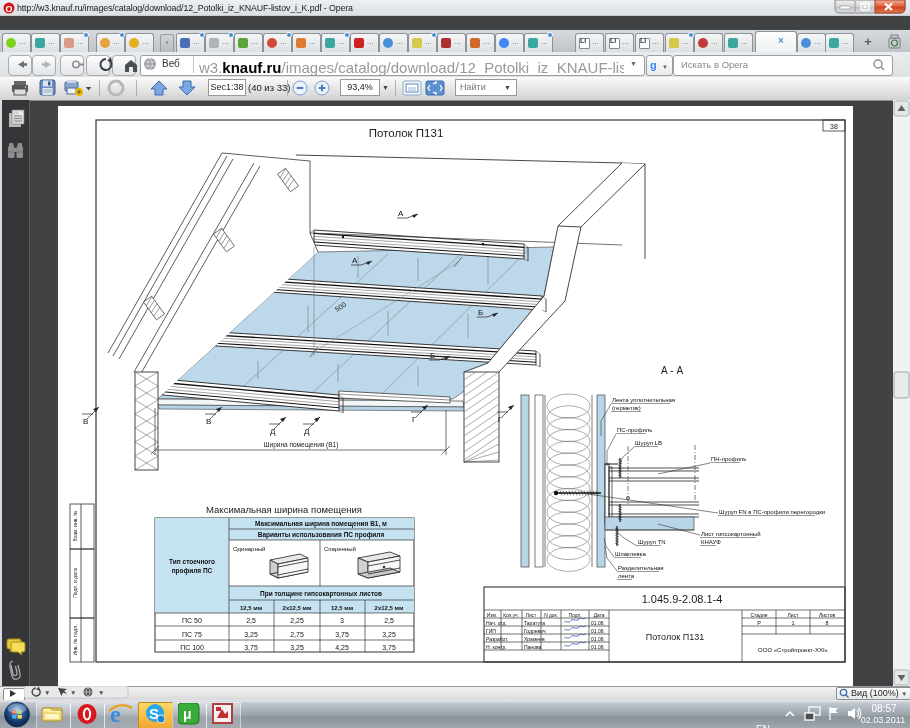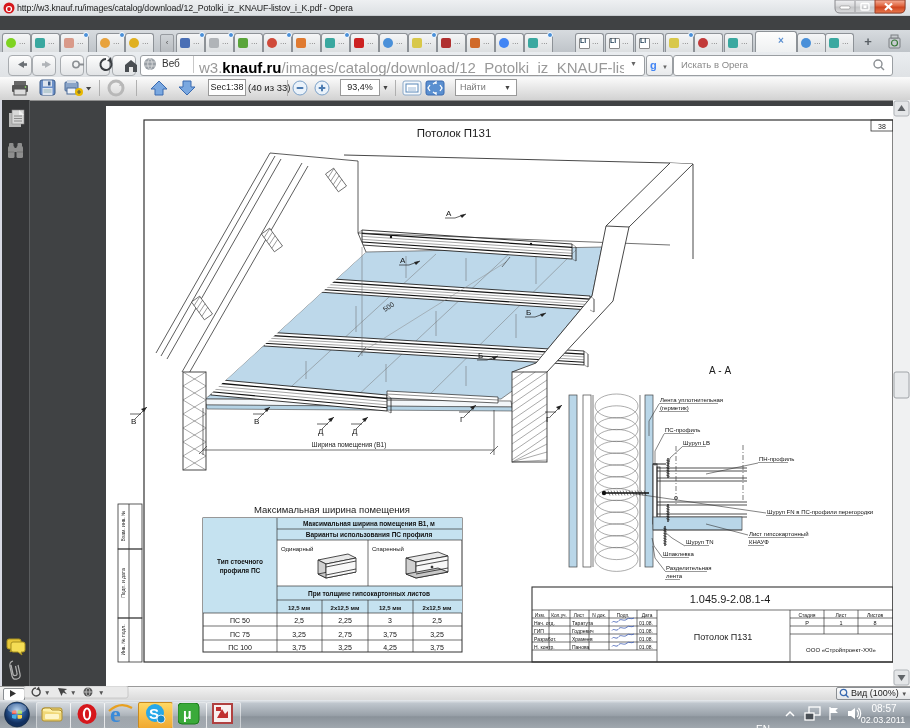--- a/index.html
+++ b/index.html
@@ -25,21 +25,21 @@
 #addrfield{position:absolute;left:140px;top:3px;width:503px;height:19px;border:1px solid #9a9ea2;border-radius:3px;background:#fff;}
 #searchfield{position:absolute;left:673px;top:3px;width:218px;height:19px;border:1px solid #9a9ea2;border-radius:3px;background:#fff;}
 #googlebtn{position:absolute;left:646px;top:3px;width:25px;height:19px;border:1px solid #9a9ea2;border-radius:3px;background:linear-gradient(#fdfdfd,#e8eaec);}
 
 #pdftoolbar{left:0;top:77px;width:910px;height:23px;background:linear-gradient(#fbfbfb,#d2d2d2);border-bottom:1px solid #8e8e8e;}
 .tb{position:absolute;top:2px;}
 .tsep{position:absolute;top:3px;width:1px;height:16px;background:#b0b0b0;}
 .tbox{position:absolute;top:2px;height:15px;background:#fff;border:1px solid #999;font-size:9px;color:#222;}
 
 #sidebar{left:0;top:100px;width:30px;height:586px;background:#353638;border-left:2px solid #d8dae4;border-right:1px solid #5a5c5e;box-sizing:border-box;}
-#page{left:58px;top:106px;width:795px;height:580px;background:#fff;margin-left:48px;}
+#page{left:58px;top:106px;width:795px;height:580px;background:#fff;}
 #scroll{left:893px;top:100px;width:17px;height:586px;background:#f0f1f2;}
 
 #statusbar{left:0;top:686px;width:910px;height:14px;background:linear-gradient(#f2f2f2,#d8d8d8);border-top:1px solid #9a9a9a;}
 
 #taskbar{left:0;top:700px;width:910px;height:28px;background:linear-gradient(#e8ebee 0%,#bfc6cd 12%,#99a1a9 55%,#8a929a 60%,#a0a7ae 100%);}
 .tkbtn{position:absolute;top:702px;width:33px;height:25px;border:1px solid rgba(255,255,255,.45);border-radius:2px;background:linear-gradient(rgba(255,255,255,.35),rgba(255,255,255,.05));}
 .tray{color:#fff;font-size:9px;}
 </style>
 </head>
 <body>

